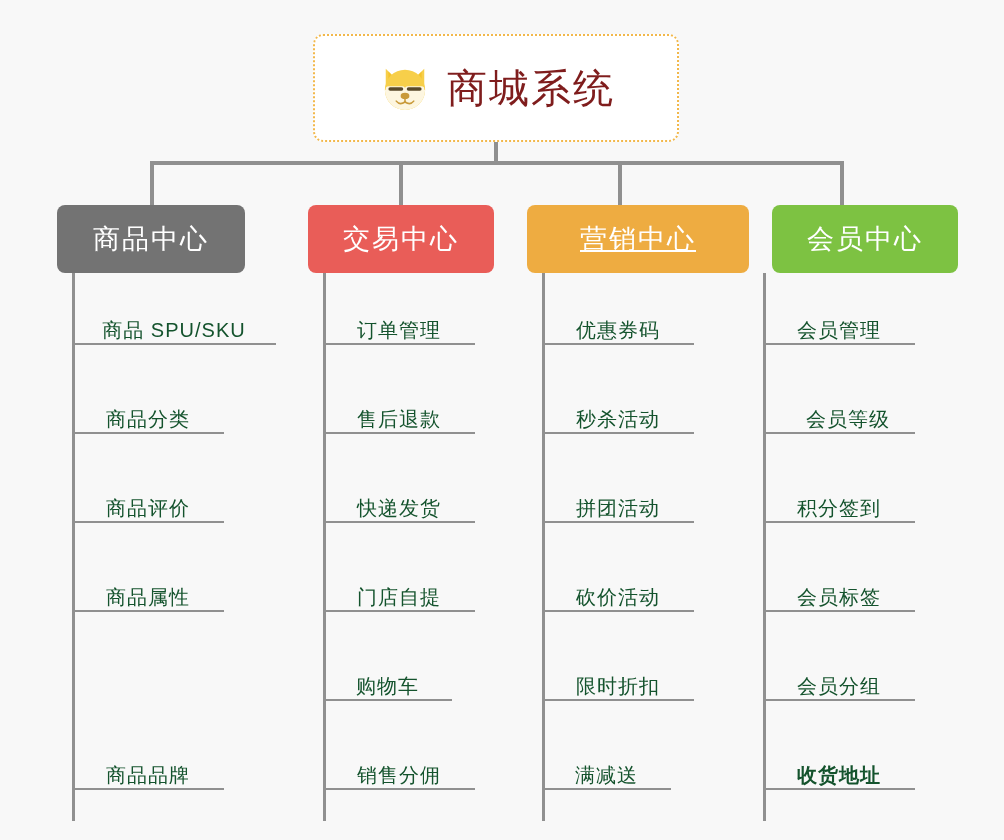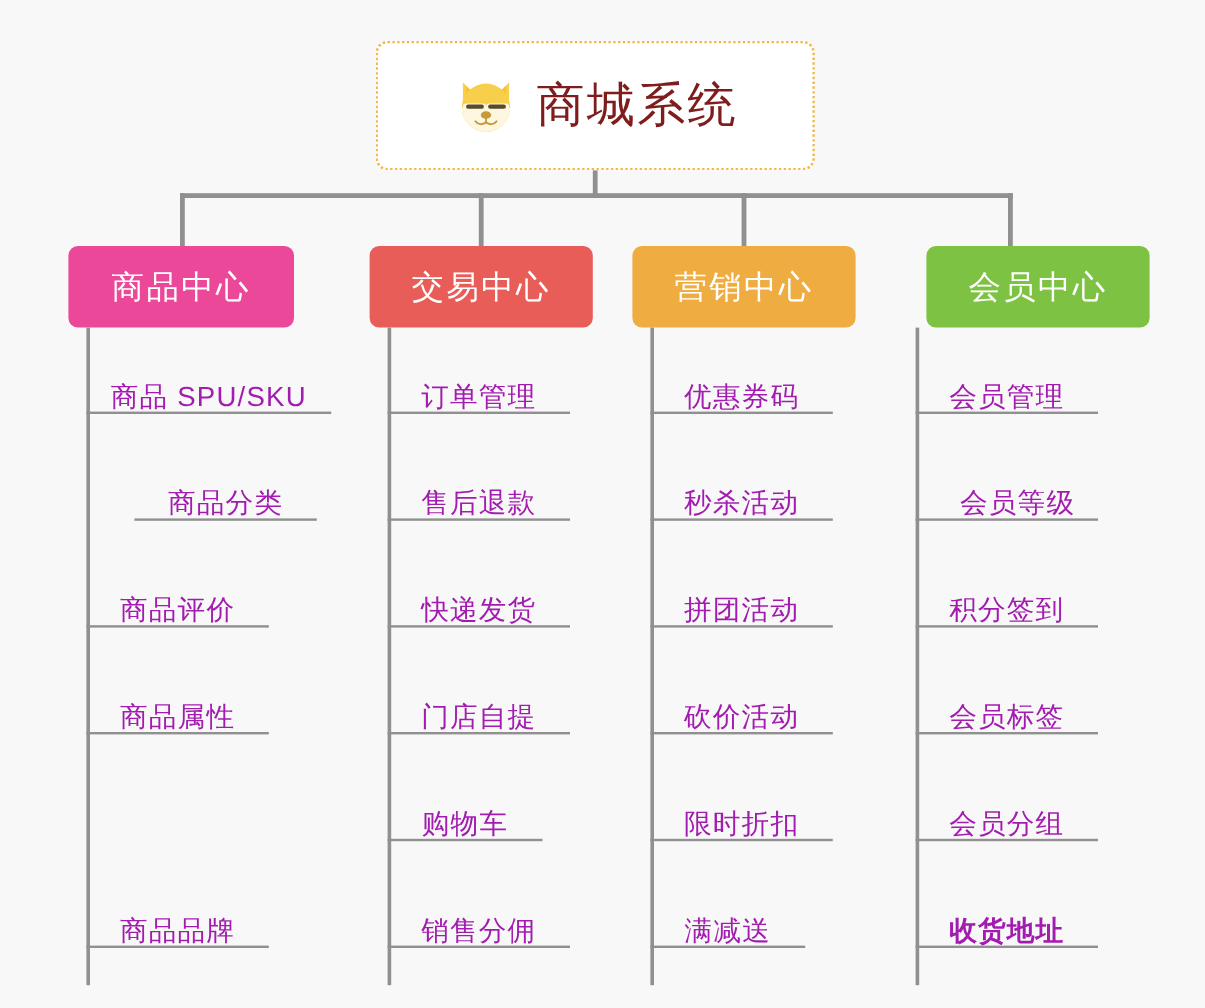--- a/index.html
+++ b/index.html
@@ -75,22 +75,22 @@
   
   .leaf {
     position: absolute;
     height: 30px;
     border-bottom: 2px solid #909090;
     display: flex;
     align-items: flex-end;
     justify-content: center;
   }
   .leaf-label {
-    font-size: 23px;
-    color: #a21caf;
+    font-size: 20px;
+    color: #14532d;
     line-height: 26px;
     white-space: nowrap;
     letter-spacing: 1px;
   }
 </style>
 </head>
 <body>
 
 <div id="canvas" style="background: rgb(248, 248, 248);">
 
@@ -119,29 +119,29 @@
 
   <div class="conn conn-v" style="left: 494px; top: 142px; height: 21px; background: rgb(144, 144, 144);"></div>
 
   <div class="conn conn-h" style="left: 150px; top: 161px; width: 694px; background: rgb(144, 144, 144);"></div>
 
   <div class="conn conn-v" style="left: 150px; top: 161px; height: 44px; background: rgb(144, 144, 144);"></div>
   <div class="conn conn-v" style="left: 399px; top: 161px; height: 44px; background: rgb(144, 144, 144);"></div>
   <div class="conn conn-v" style="left: 618px; top: 161px; height: 44px; background: rgb(144, 144, 144);"></div>
   <div class="conn conn-v" style="left: 840px; top: 161px; height: 44px; background: rgb(144, 144, 144);"></div>
 
-  <div class="branch-box" style="left: 57px; top: 205px; width: 188px; background: #ec4899;">
+  <div class="branch-box" style="left: 57px; top: 205px; width: 188px; background: #737373;">
     <span>商品中心</span>
   </div>
   <div class="spine" style="left: 72px; top: 273px; height: 548px; background: rgb(144, 144, 144);"></div>
 
   <div class="leaf" style="left: 72px; top: 315px; width: 204px; border-bottom-color: rgb(144, 144, 144);">
     <span class="leaf-label">商品 SPU/SKU</span>
   </div>
-  <div class="leaf" style="left: 72px; top: 404px; width: 152px; border-bottom-color: rgb(144, 144, 144); margin-left: 40px;">
+  <div class="leaf" style="left: 72px; top: 404px; width: 152px; border-bottom-color: rgb(144, 144, 144);">
     <span class="leaf-label">商品分类</span>
   </div>
   <div class="leaf" style="left: 72px; top: 493px; width: 152px; border-bottom-color: rgb(144, 144, 144);">
     <span class="leaf-label">商品评价</span>
   </div>
   <div class="leaf" style="left: 72px; top: 582px; width: 152px; border-bottom-color: rgb(144, 144, 144);">
     <span class="leaf-label">商品属性</span>
   </div>
   <div class="leaf" style="left: 72px; top: 760px; width: 152px; border-bottom-color: rgb(144, 144, 144);">
     <span class="leaf-label">商品品牌</span>
@@ -164,21 +164,21 @@
   <div class="leaf" style="left: 323px; top: 582px; width: 152px; border-bottom-color: rgb(144, 144, 144);">
     <span class="leaf-label">门店自提</span>
   </div>
   <div class="leaf" style="left: 323px; top: 671px; width: 129px; border-bottom-color: rgb(144, 144, 144);">
     <span class="leaf-label">购物车</span>
   </div>
   <div class="leaf" style="left: 323px; top: 760px; width: 152px; border-bottom-color: rgb(144, 144, 144);">
     <span class="leaf-label">销售分佣</span>
   </div>
 
-  <div class="branch-box" style="left: 527px; top: 205px; width: 186px; background: rgb(238, 172, 65);">
+  <div class="branch-box" style="left: 527px; top: 205px; width: 222px; background: rgb(238, 172, 65); text-decoration: underline;">
     <span>营销中心</span>
   </div>
   <div class="spine" style="left: 542px; top: 273px; height: 548px; background: rgb(144, 144, 144);"></div>
 
   <div class="leaf" style="left: 542px; top: 315px; width: 152px; border-bottom-color: rgb(144, 144, 144);">
     <span class="leaf-label">优惠券码</span>
   </div>
   <div class="leaf" style="left: 542px; top: 404px; width: 152px; border-bottom-color: rgb(144, 144, 144);">
     <span class="leaf-label">秒杀活动</span>
   </div>

